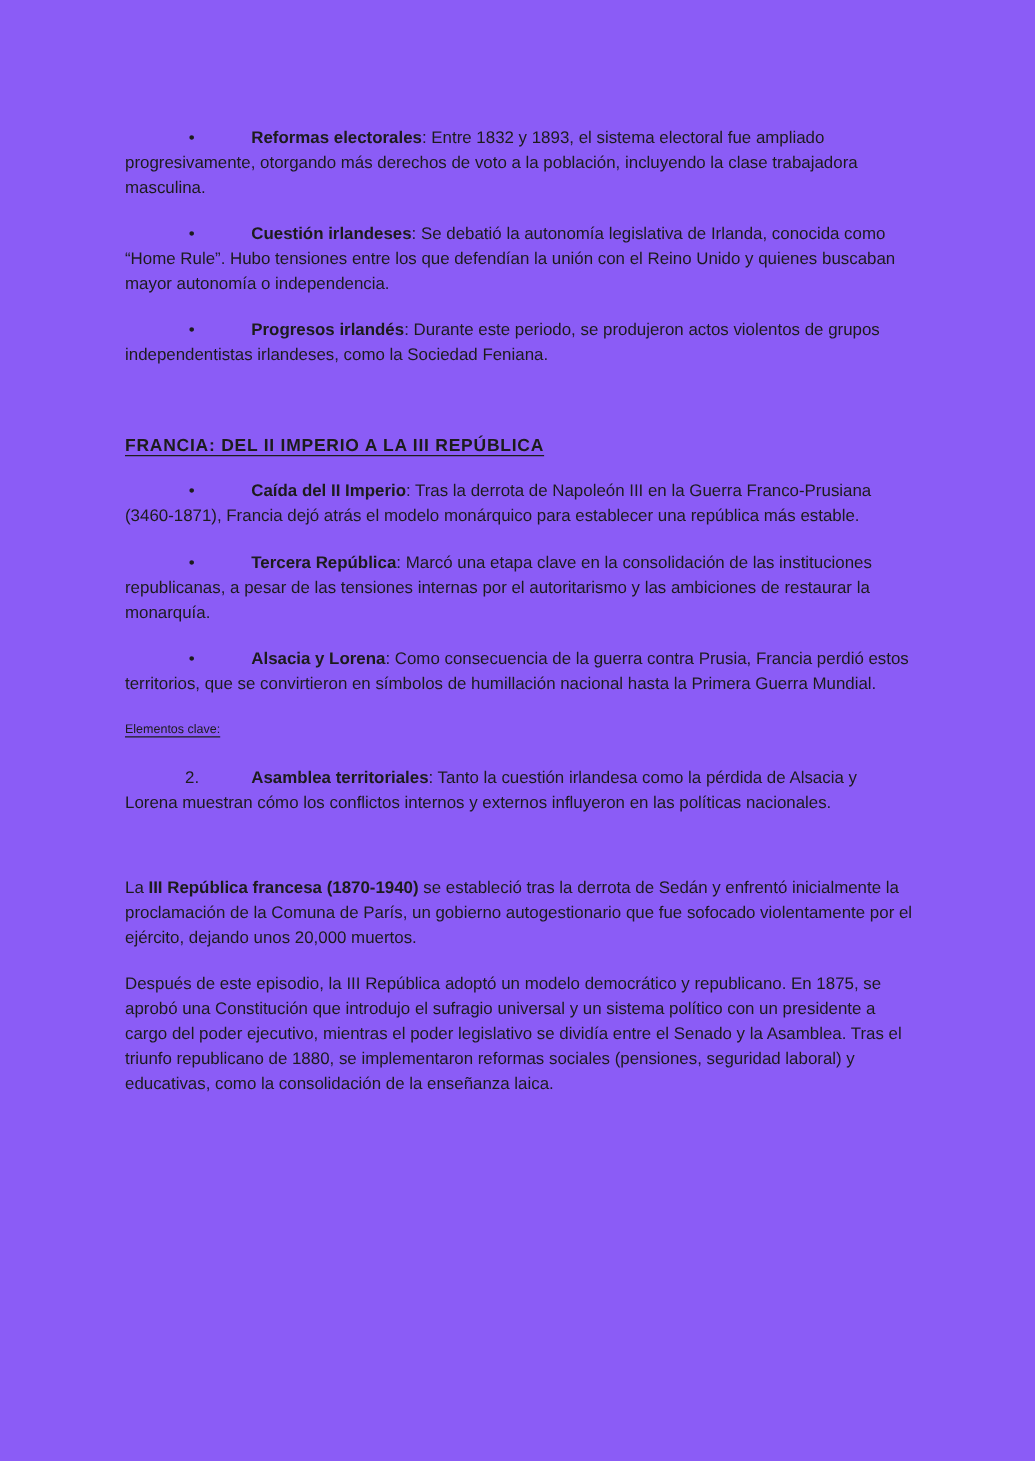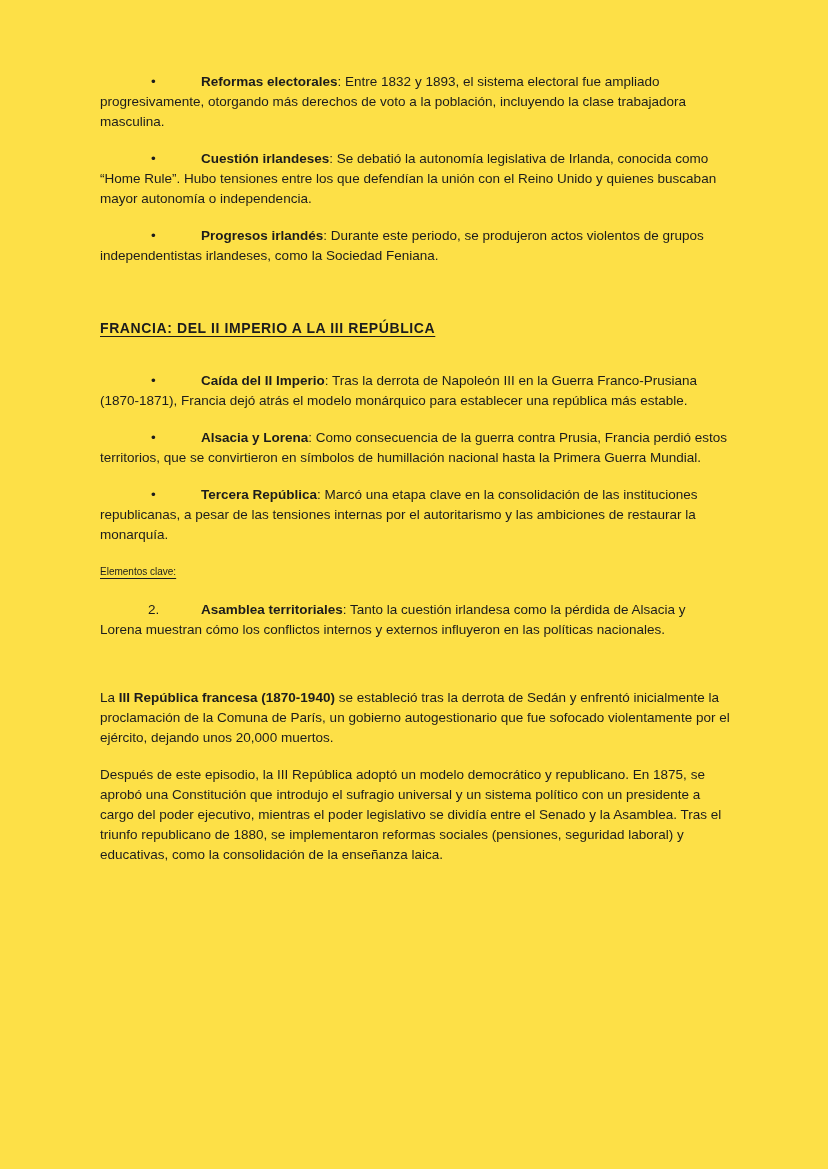--- a/index.html
+++ b/index.html
@@ -9,40 +9,40 @@
     background: #ffffff;
     font-family: "Liberation Sans", "DejaVu Sans", sans-serif;
     color: #1c1c1c;
     -webkit-font-smoothing: antialiased;
   }
   .page {
     position: relative;
     width: 828px;
     height: 1169px;
     box-sizing: border-box;
-    padding: 72px 98px 0 100px;
+    padding: 100px 98px 0 100px;
     overflow: hidden;
-    background: #fde047;
+    background: #8b5cf6;
   }
   .blk {
     margin: 0 0 17px 0;
     font-size: 13.5px;
     line-height: 20px;
     font-weight: 400;
   }
   .blk strong { font-weight: 700; }
   .marker {
     display: inline-block;
     width: 101px;
     box-sizing: border-box;
     padding-left: 51px;
   }
   .marker.num { padding-left: 48px; }
   .h-major {
-    margin: 0 0 33px 0;
+    margin: 0 0 17px 0;
     font-size: 14px;
     line-height: 20px;
     font-weight: 700;
     letter-spacing: 0.6px;
     text-decoration: underline;
     text-underline-offset: 3px;
   }
   .h-minor {
     margin: 0 0 18px 0;
     font-size: 10px;
@@ -62,25 +62,25 @@
   <p class="blk"><span class="marker">•</span><strong>Reformas electorales</strong><span>: Entre 1832 y 1893, el sistema electoral fue ampliado progresivamente, otorgando más derechos de voto a la población, incluyendo la clase trabajadora masculina.</span></p>
 
   <p class="blk"><span class="marker">•</span><strong>Cuestión irlandeses</strong><span>: Se debatió la autonomía legislativa de Irlanda, conocida como “Home Rule”. Hubo tensiones entre los que defendían la unión con el Reino Unido y quienes buscaban mayor autonomía o independencia.</span></p>
 
   <p class="blk"><span class="marker">•</span><strong>Progresos irlandés</strong><span>: Durante este periodo, se produjeron actos violentos de grupos independentistas irlandeses, como la Sociedad Feniana.</span></p>
 
   <div class="spacer-a"></div>
 
   <p class="h-major">FRANCIA: DEL II IMPERIO A LA III REPÚBLICA</p>
 
-  <p class="blk"><span class="marker">•</span><strong>Caída del II Imperio</strong><span>: Tras la derrota de Napoleón III en la Guerra Franco-Prusiana (1870-1871), Francia dejó atrás el modelo monárquico para establecer una república más estable.</span></p>
+  <p class="blk"><span class="marker">•</span><strong>Caída del II Imperio</strong><span>: Tras la derrota de Napoleón III en la Guerra Franco-Prusiana (3460-1871), Francia dejó atrás el modelo monárquico para establecer una república más estable.</span></p>
+
+  <p class="blk"><span class="marker">•</span><strong>Tercera República</strong><span>: Marcó una etapa clave en la consolidación de las instituciones republicanas, a pesar de las tensiones internas por el autoritarismo y las ambiciones de restaurar la monarquía.</span></p>
 
   <p class="blk"><span class="marker">•</span><strong>Alsacia y Lorena</strong><span>: Como consecuencia de la guerra contra Prusia, Francia perdió estos territorios, que se convirtieron en símbolos de humillación nacional hasta la Primera Guerra Mundial.</span></p>
-
-  <p class="blk"><span class="marker">•</span><strong>Tercera República</strong><span>: Marcó una etapa clave en la consolidación de las instituciones republicanas, a pesar de las tensiones internas por el autoritarismo y las ambiciones de restaurar la monarquía.</span></p>
 
   <p class="h-minor">Elementos clave:</p>
 
 
   <p class="blk"><span class="marker num">2.</span><strong>Asamblea territoriales</strong><span>: Tanto la cuestión irlandesa como la pérdida de Alsacia y Lorena muestran cómo los conflictos internos y externos influyeron en las políticas nacionales.</span></p>
 
   <div class="spacer-b"></div>
 
   <p class="blk"><span>La </span><strong>III República francesa (1870-1940)</strong><span> se estableció tras la derrota de Sedán y enfrentó inicialmente la proclamación de la Comuna de París, un gobierno autogestionario que fue sofocado violentamente por el ejército, dejando unos 20,000 muertos.</span></p>
 

